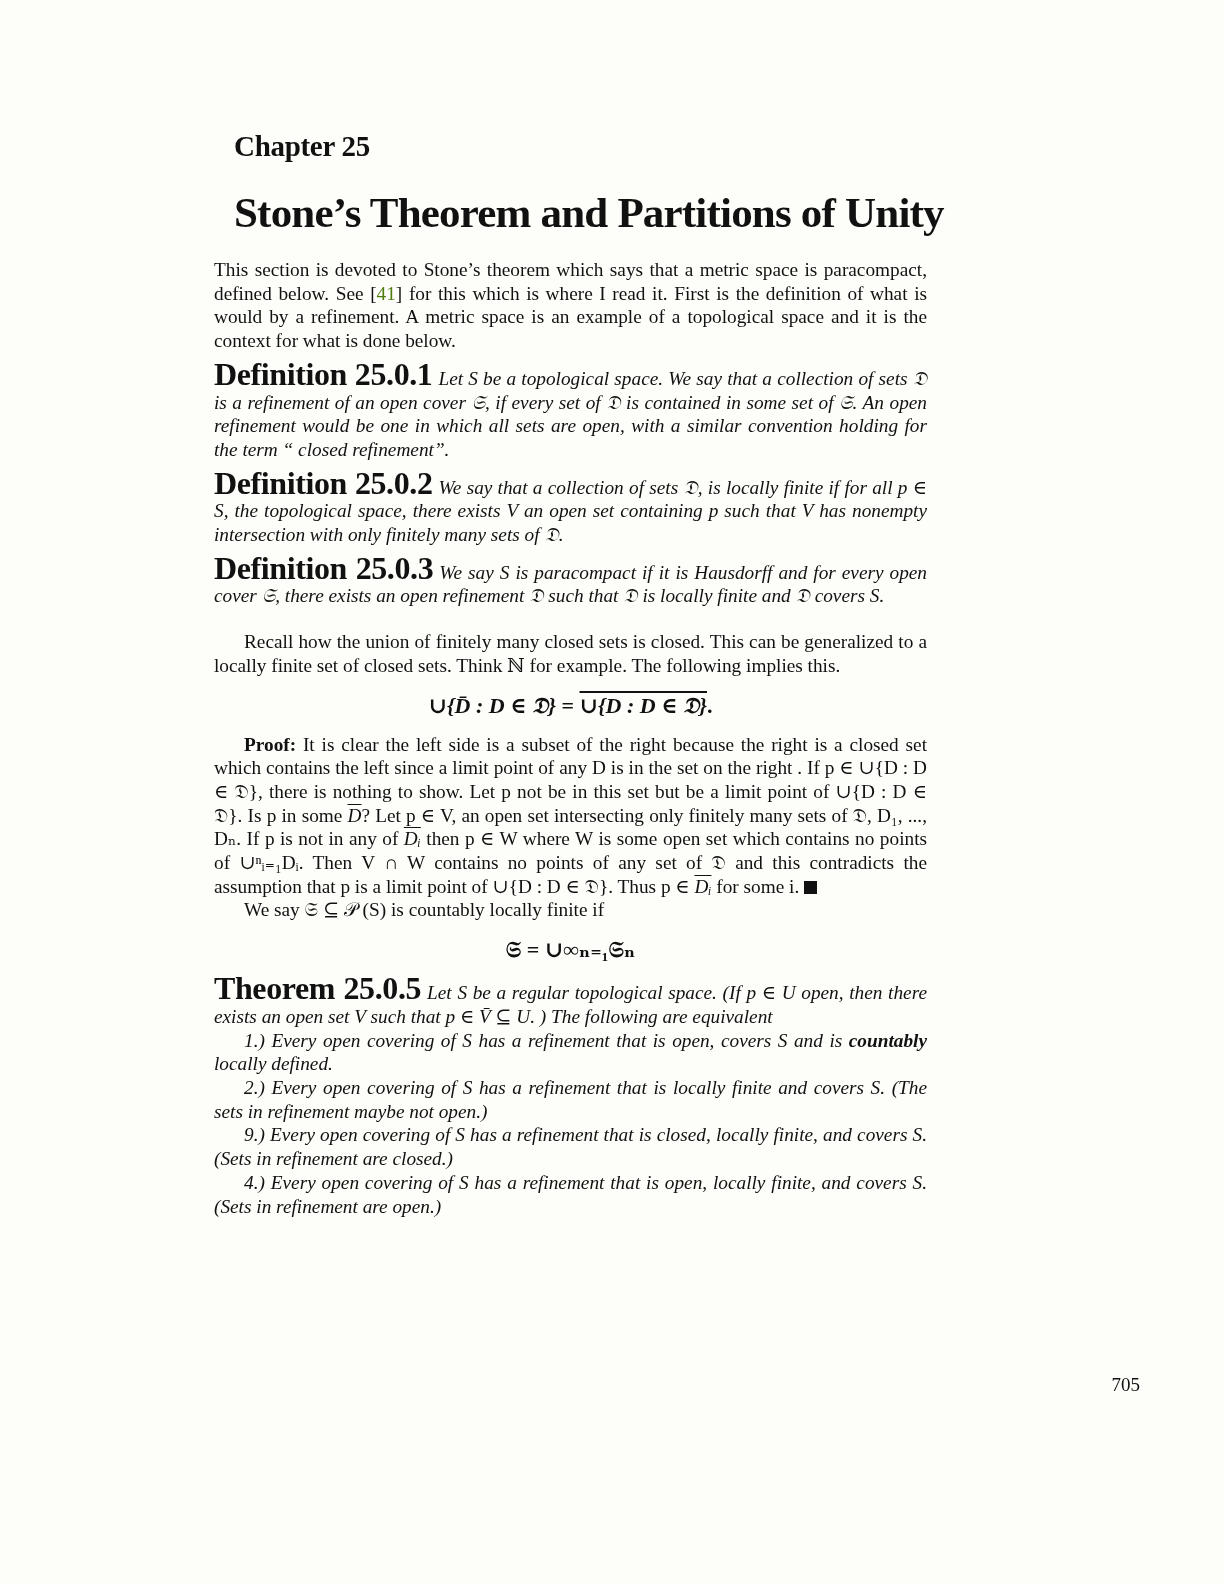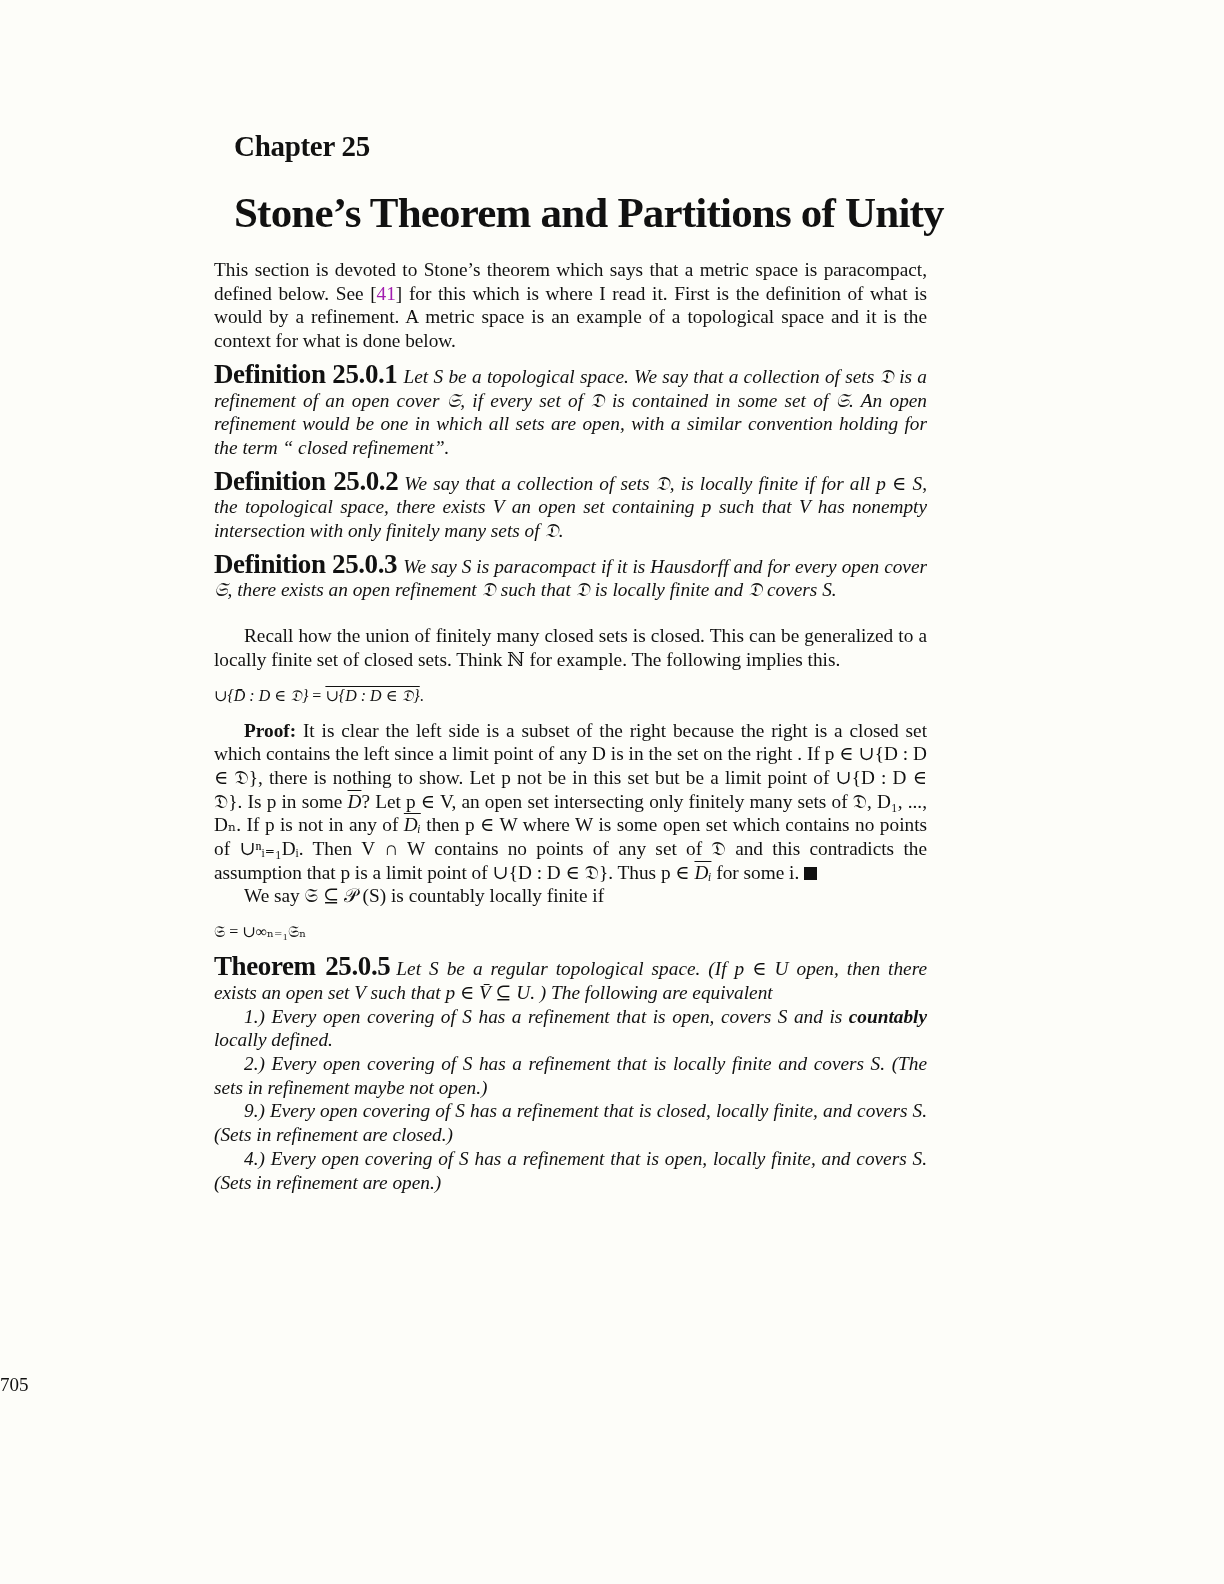--- a/index.html
+++ b/index.html
@@ -17,27 +17,27 @@
     font-size: 29px; font-weight: bold; letter-spacing: -0.3px;
   }
   .chapter-title {
     position: absolute; left: 20px; top: 188px;
     font-size: 43px; font-weight: bold; letter-spacing: -0.8px; white-space: nowrap;
   }
   .body { position: absolute; left: 0; top: 258px; width: 713px; }
   p { margin: 0; font-size: 19.3px; line-height: 23.7px; text-align: justify; }
   .indent { text-indent: 30px; }
   .block { margin-top: 10px; }
-  .head { font-size: 27px; font-weight: bold; letter-spacing: -0.4px; margin-right: 6px; }
+  .head { font-size: 32px; font-weight: bold; letter-spacing: -0.4px; margin-right: 6px; }
   .it { font-style: italic; }
-  .link { color: #a21caf; }
-  .display { font-size: 16px; margin: 14px 0 14px 0; }
+  .link { color: #4d7c0f; }
+  .display { text-align: center; font-size: 22px; margin: 14px 0 14px 0; font-weight: bold; }
   .ovl { text-decoration: overline; }
   .qed { display: inline-block; width: 13px; height: 13px; background: #111; vertical-align: -1px; }
-  .pagenum { position: absolute; left: 0; width: 1140px; text-align: left; top: 1374px; font-size: 19px; }
+  .pagenum { position: absolute; left: 0; width: 1140px; text-align: right; top: 1374px; font-size: 19px; }
   .gap-m { height: 12px; }
   .bold { font-weight: bold; }
 </style>
 </head>
 <body>
 
 <div class="page">
   <div class="chapter-label">Chapter 25</div>
   <div class="chapter-title">Stone’s Theorem and Partitions of Unity</div>
 

